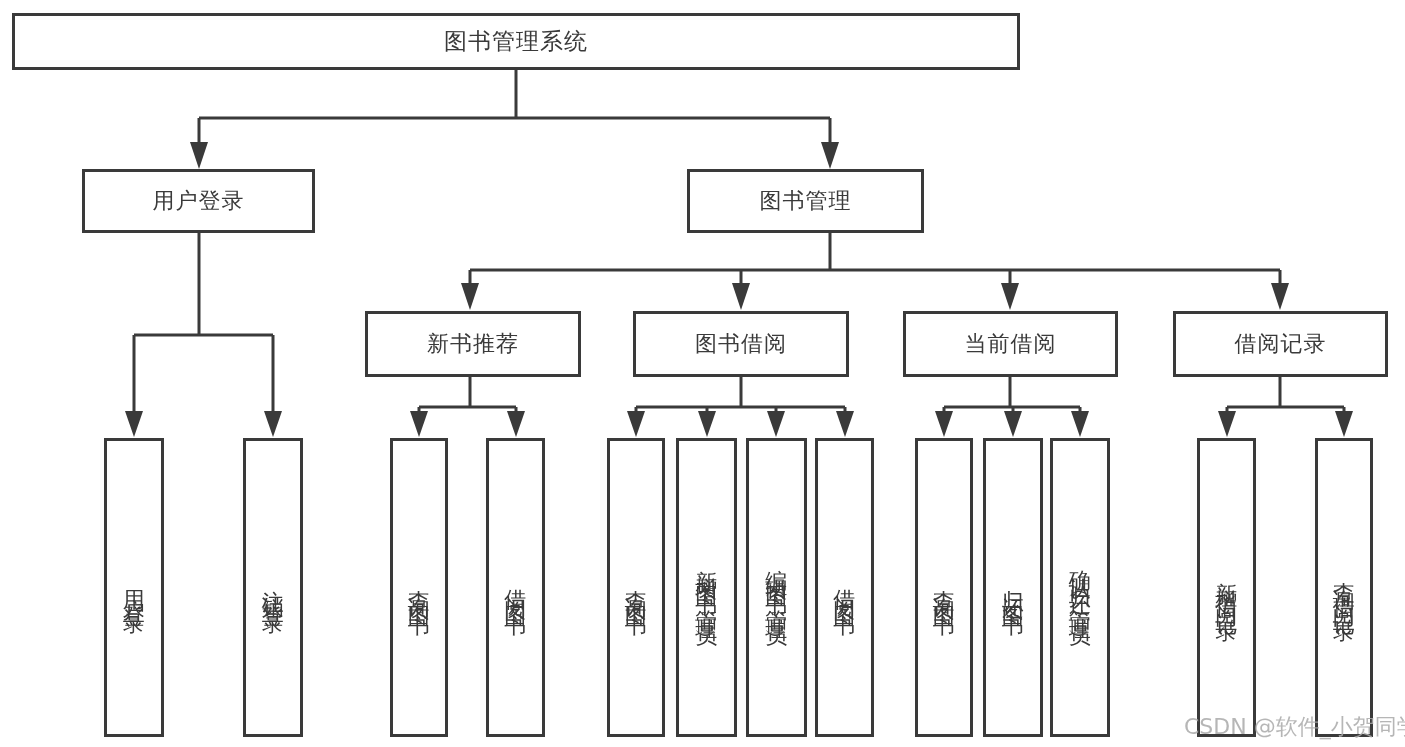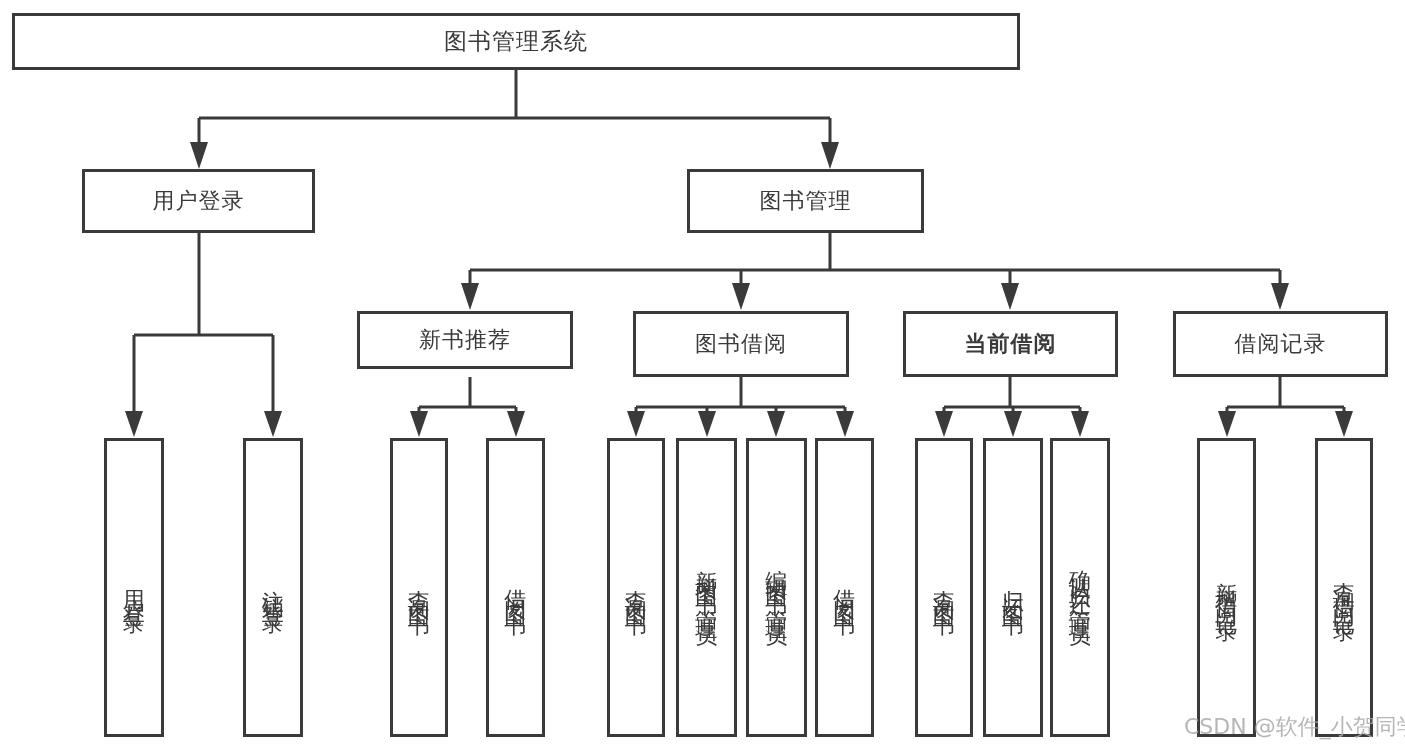--- a/index.html
+++ b/index.html
@@ -106,27 +106,27 @@
     <span>图书管理系统</span>
   </div>
 
   <div class="node branch-node" style="left:82px;top:169px;width:233px;height:64px;">
     <span>用户登录</span>
   </div>
   <div class="node branch-node" style="left:687px;top:169px;width:237px;height:64px;">
     <span>图书管理</span>
   </div>
 
-  <div class="node branch-node" style="left:357px;top:311px;width:216px;height:58px;font-family:Liberation Serif, serif;">
+  <div class="node branch-node" style="left:365px;top:311px;width:216px;height:66px;font-family:Liberation Serif, serif;">
     <span>新书推荐</span>
   </div>
   <div class="node branch-node" style="left:633px;top:311px;width:216px;height:66px;">
     <span>图书借阅</span>
   </div>
-  <div class="node branch-node" style="left:903px;top:311px;width:215px;height:66px;font-weight:bold;">
+  <div class="node branch-node" style="left:903px;top:311px;width:215px;height:66px;">
     <span>当前借阅</span>
   </div>
   <div class="node branch-node" style="left:1173px;top:311px;width:215px;height:66px;">
     <span>借阅记录</span>
   </div>
 
   <div class="node leaf" style="left:104px;top:438px;width:60px;height:299px;">
     <span class="vtext">用户登录</span>
   </div>
   <div class="node leaf" style="left:243px;top:438px;width:60px;height:299px;">

